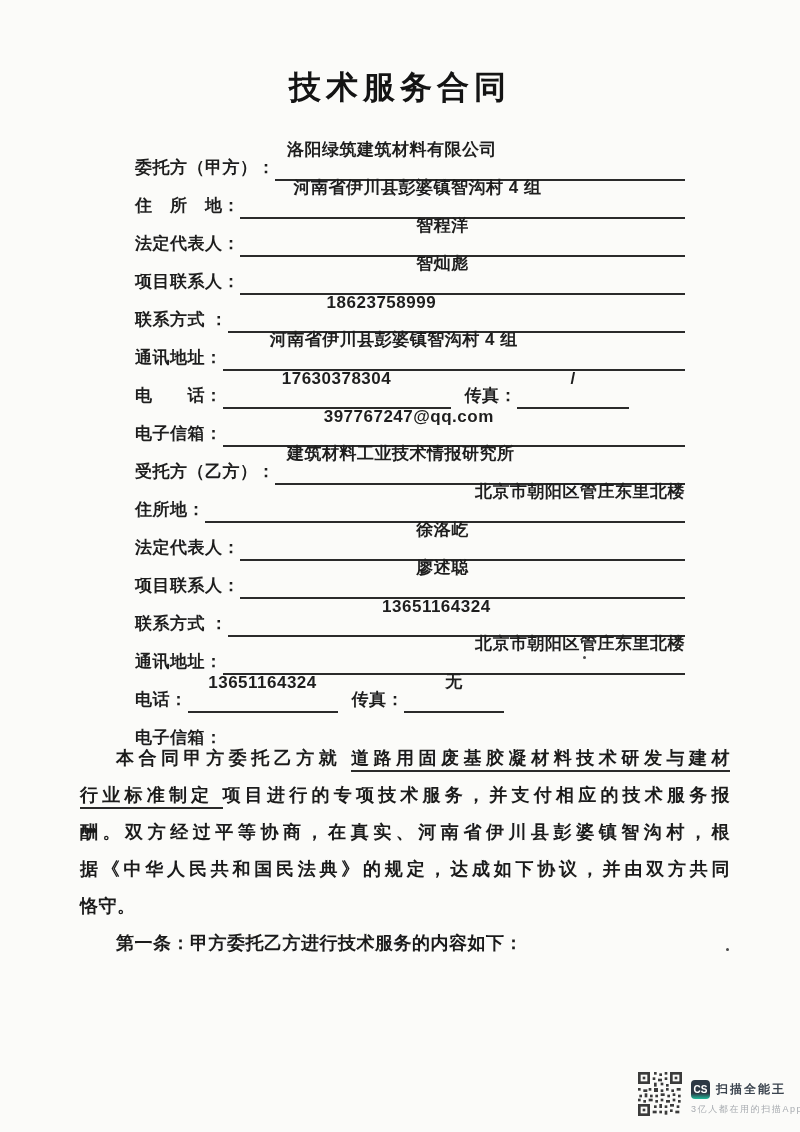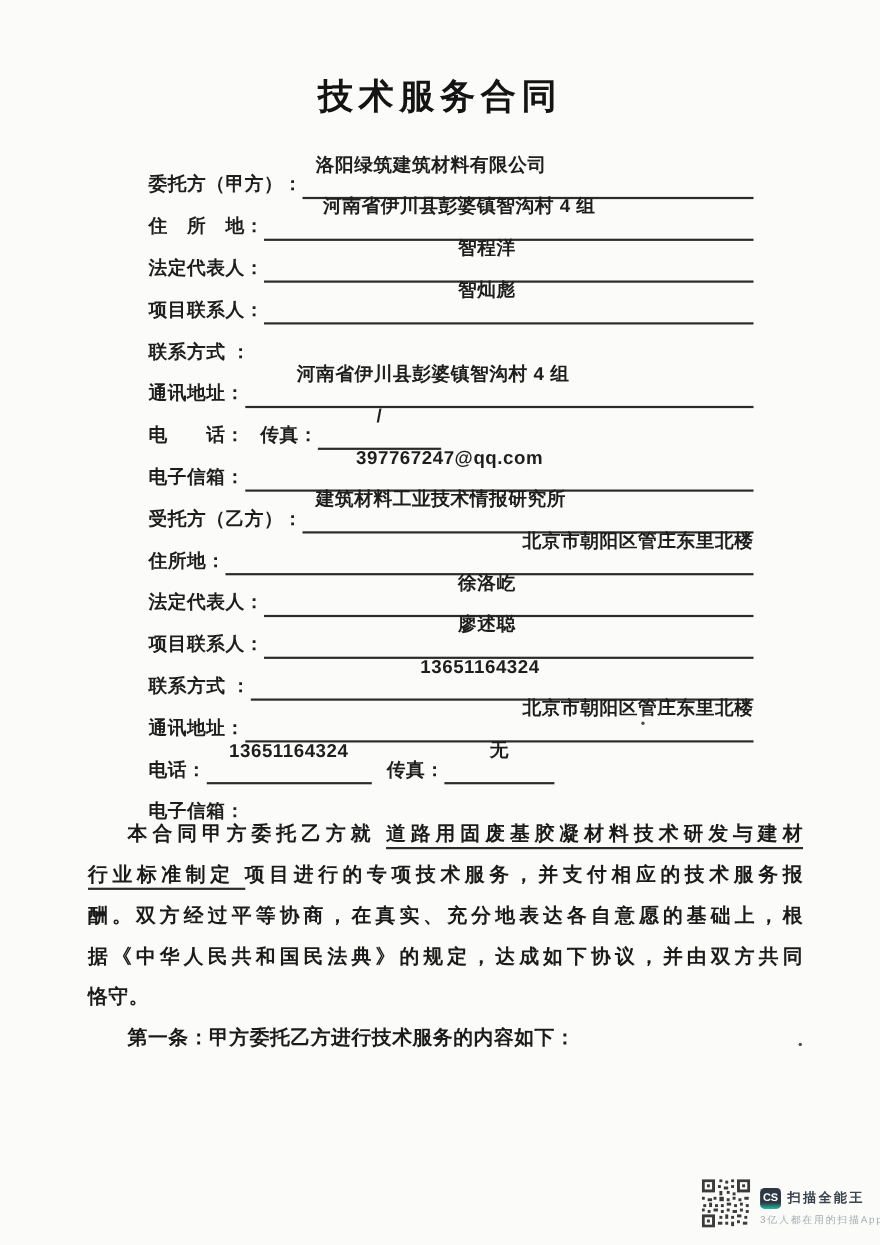--- a/index.html
+++ b/index.html
@@ -102,29 +102,31 @@
       <span class="fill pr40">智程洋</span>
     </div>
 
     <div class="row">
       <span class="label">项目联系人：</span>
       <span class="fill pr40">智灿彪</span>
     </div>
 
     <div class="row">
       <span class="label">联系方式 ：</span>
+      <span class="fill pr150">18623758999</span>
     </div>
 
     <div class="row">
       <span class="label">通讯地址：</span>
       <span class="fill pr120">河南省伊川县彭婆镇智沟村 4 组</span>
     </div>
 
     <div class="row">
       <span class="label">电　　话：</span>
+      <span class="fill w228">17630378304</span>
       <span class="label2">传真：</span>
       <span class="fill w112">/</span>
     </div>
 
     <div class="row">
       <span class="label">电子信箱：</span>
       <span class="fill pr90">397767247@qq.com</span>
     </div>
 
     <div class="row">
@@ -166,21 +168,21 @@
 
     <div class="row">
       <span class="label">电子信箱：</span>
     </div>
 
   </div>
 
   <div class="bodytext">
     <div class="jline indent"><span>本合同甲方委托乙方就 </span><span class="u">道路用固废基胶凝材料技术研发与建材</span></div>
     <div class="jline"><span class="u">行业标准制定 </span><span>项目进行的专项技术服务，并支付相应的技术服务报</span></div>
-    <div class="jline">酬。双方经过平等协商，在真实、充分地表达各自意愿的基础上，根</div>
+    <div class="jline">酬。双方经过平等协商，在真实、河南省伊川县彭婆镇智沟村，根</div>
     <div class="jline">据《中华人民共和国民法典》的规定，达成如下协议，并由双方共同</div>
     <div>恪守。</div>
     <div class="indent"><span class="art-label">第一条：</span><span>甲方委托乙方进行技术服务的内容如下：</span></div>
   </div>
 
   <div class="speck" style="left:583px; top:656px;"></div>
   <div class="speck" style="left:726px; top:948px;"></div>
 
   <div class="watermark">
     <svg class="qr" viewBox="0 0 33 33">

